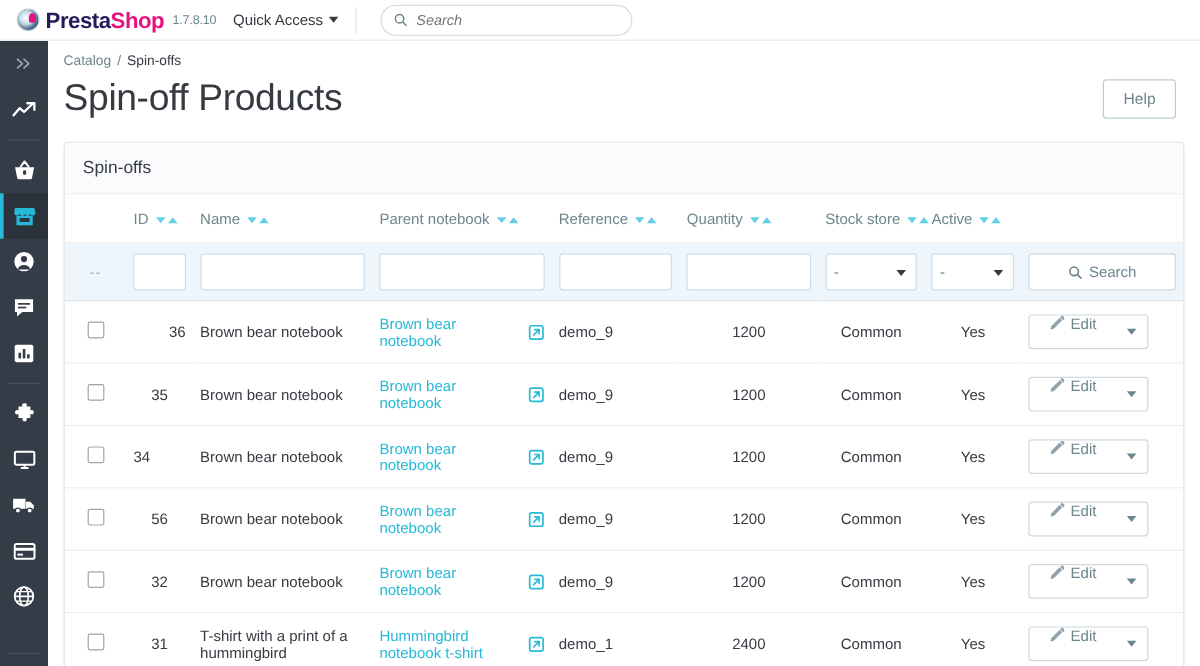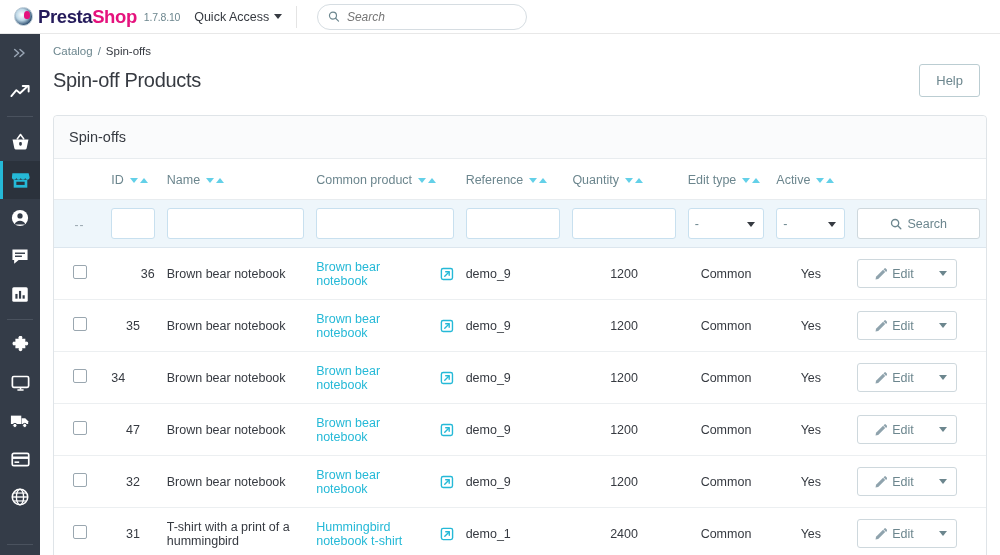--- a/index.html
+++ b/index.html
@@ -79,21 +79,21 @@
     position: absolute; top: 34px; left: 40px; width: 960px; height: 521px;
     background: #ffffff;
   }
   .breadcrumb { padding: 11px 0 0 13px; font-size: 11.5px; color: #6c868e; }
   .breadcrumb a { color: #6c868e; text-decoration: none; }
   .breadcrumb .sep { margin: 0 5px; }
   .breadcrumb .cur { color: #363a41; }
   .page-head {
     display: flex; align-items: center; padding: 7px 20px 0 13px;
   }
-  .page-title { font-size: 20px; color: #363a41; font-weight: normal; letter-spacing: -0.3px; }
+  .page-title { font-size: 31px; color: #363a41; font-weight: normal; letter-spacing: -0.3px; }
   .help-btn {
     margin-left: auto; border: 1px solid #bbcdd2; background: #fff; color: #6c868e;
     font-size: 13px; border-radius: 3px; padding: 8px 16px; cursor: pointer;
     font-family: "Liberation Sans", sans-serif;
   }
   .page-body { margin-top: 18px; padding: 0 13px; }
 
   
   .card {
     border: 1px solid #dfe4e8; border-radius: 4px; background: #fff;
@@ -154,21 +154,21 @@
     background: #fff; display: inline-block; cursor: pointer;
   }
   .plink { color: #25b9d7; text-decoration: none; cursor: pointer; }
   .ext-ico { display: inline-block; vertical-align: middle; margin-left: 4px; }
   .parent-cell { display: flex; align-items: center; gap: 2px; }
   .edit-group {
     display: flex; border: 1px solid #ced8dd; border-radius: 3px; overflow: hidden;
     width: 100px; height: 29px; background: #fff;
   }
   .edit-main {
-    flex: 1; display: flex; align-items: center; justify-content: center; gap: 5px;
+    flex: 1; display: flex; justify-content: center; gap: 5px;
     font-size: 12.5px; color: #6c868e; cursor: pointer;
   }
   .edit-caret {
     width: 26px; display: flex; align-items: center; justify-content: center;
     cursor: pointer;
   }
   .caret-sm {
     width: 0; height: 0; border-left: 4px solid transparent;
     border-right: 4px solid transparent; border-top: 5px solid #6c868e;
   }
@@ -357,21 +357,21 @@
               <span class="th-inner">
                 <span>Name</span>
                 <span class="sort-arrows">
                   <i class="arr-d"></i>
                   <i class="arr-u"></i>
                 </span>
               </span>
             </th>
             <th>
               <span class="th-inner">
-                <span>Common product</span>
+                <span>Parent notebook</span>
                 <span class="sort-arrows">
                   <i class="arr-d"></i>
                   <i class="arr-u"></i>
                 </span>
               </span>
             </th>
             <th>
               <span class="th-inner">
                 <span>Reference</span>
                 <span class="sort-arrows">
@@ -384,21 +384,21 @@
               <span class="th-inner">
                 <span>Quantity</span>
                 <span class="sort-arrows">
                   <i class="arr-d"></i>
                   <i class="arr-u"></i>
                 </span>
               </span>
             </th>
             <th>
               <span class="th-inner">
-                <span>Edit type</span>
+                <span>Stock store</span>
                 <span class="sort-arrows">
                   <i class="arr-d"></i>
                   <i class="arr-u"></i>
                 </span>
               </span>
             </th>
             <th>
               <span class="th-inner">
                 <span>Active</span>
                 <span class="sort-arrows">
@@ -553,21 +553,21 @@
                 </div>
                 <div class="edit-caret">
                     <i class="caret-sm"></i>
                   </div>
               </div>
             </td>
           </tr>
 
           <tr class="data-row">
             <td style="text-align:center"><span class="cb"></span></td>
-            <td style="text-align:center">47</td>
+            <td style="text-align:center">56</td>
             <td>Brown bear notebook</td>
             <td>
               <span class="parent-cell">
                 <a class="plink" href="#">Brown bear notebook</a>
                 <svg class="ext-ico" width="14" height="14" viewBox="0 0 16 16">
                   <rect x="1.6" y="1.6" width="12.8" height="12.8" rx="2" fill="none" stroke="#25b9d7" stroke-width="1.6"></rect>
                   <line x1="5.5" y1="10.5" x2="10.4" y2="5.6" stroke="#25b9d7" stroke-width="1.6" stroke-linecap="round"></line>
                   <polyline points="6.6,5.4 10.6,5.4 10.6,9.4" fill="none" stroke="#25b9d7" stroke-width="1.6" stroke-linecap="round" stroke-linejoin="round"></polyline>
                 </svg>
               </span>

